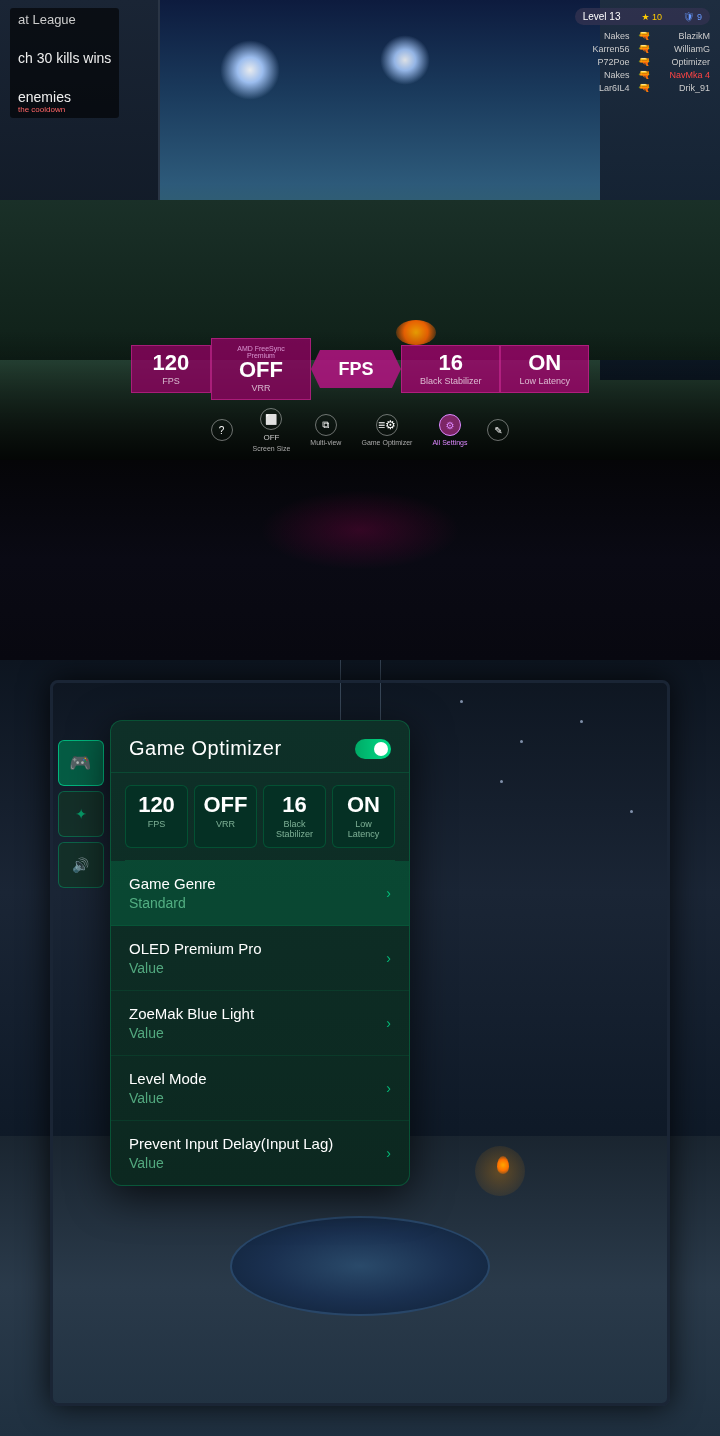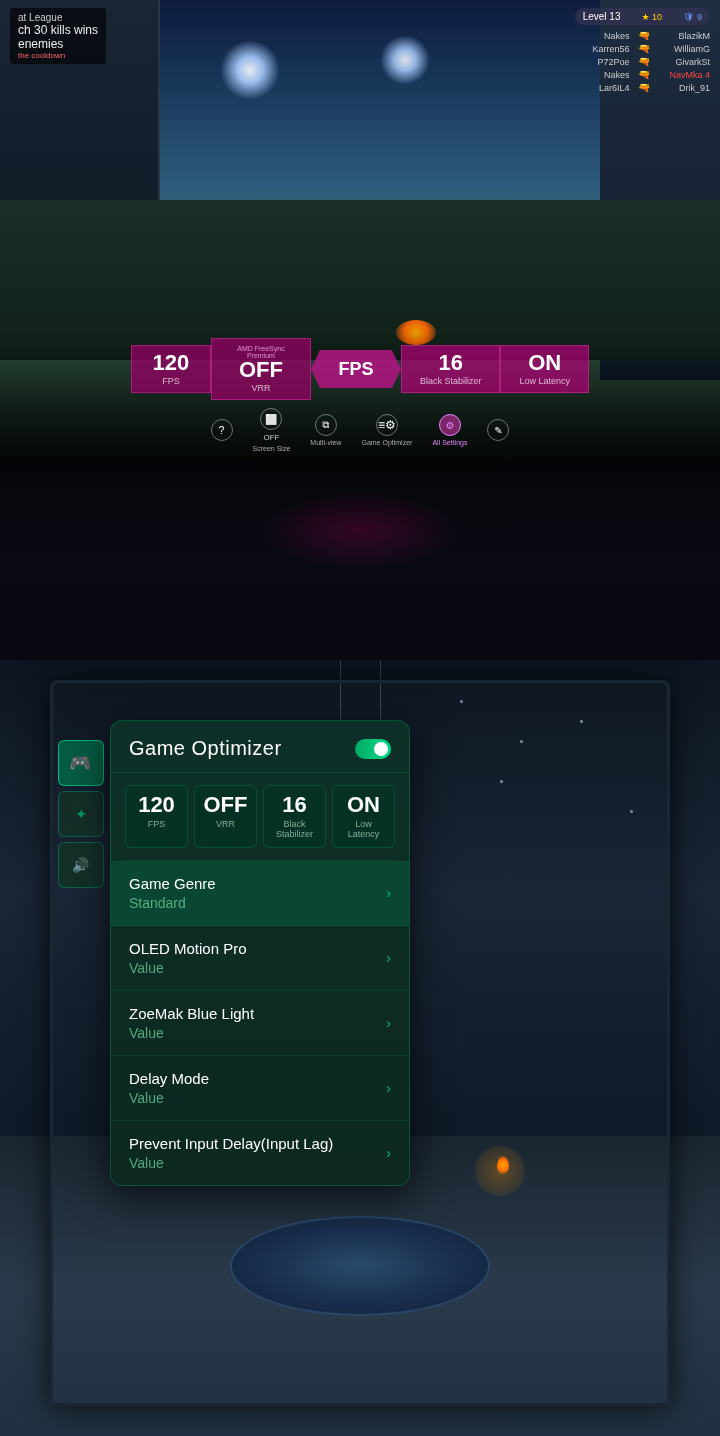--- a/index.html
+++ b/index.html
@@ -89,22 +89,22 @@
       padding: 0 10px;
     }
 
     .hud-left-info {
       background: rgba(0,0,0,0.6);
       color: #fff;
       font-size: 10px;
       padding: 4px 8px;
       border-radius: 3px;
     }
-    .hud-left-info .game-name { color: #ccc; font-size: 10px; }
-    .hud-left-info .kill-info { color: #eee; font-size: 12px; }
+    .hud-left-info .game-name { color: #ccc; font-size: 13px; }
+    .hud-left-info .kill-info { color: #eee; font-size: 14px; margin-top: 23px; }
     .hud-left-info .cooldown { color: #ff6666; font-size: 8px; }
 
     .hud-right-info {
       display: flex;
       flex-direction: column;
       align-items: flex-end;
     }
     .level-badge {
       background: rgba(50,50,80,0.8);
       color: #fff;
@@ -525,21 +525,21 @@
             <span class="player-name">BlazikM</span>
           </div>
           <div class="player-row">
             <span class="player-name">Karren56</span>
             <span style="color:#cc6666;font-size:10px;">🔫</span>
             <span class="player-name">WilliamG</span>
           </div>
           <div class="player-row">
             <span class="player-name">P72Poe</span>
             <span style="color:#cc6666;font-size:10px;">🔫</span>
-            <span class="player-name">GivarkSt</span>
+            <span class="player-name">Optimizer</span>
           </div>
           <div class="player-row">
             <span class="player-name">Nakes</span>
             <span style="color:#cc6666;font-size:10px;">🔫</span>
             <span class="player-name" style="color:#ff4444;">NavMka 4</span>
           </div>
           <div class="player-row">
             <span class="player-name">Lar6IL4</span>
             <span style="color:#cc6666;font-size:10px;">🔫</span>
             <span class="player-name">Drik_91</span>
@@ -680,37 +680,37 @@
     <div class="menu-item highlighted">
       <div class="menu-item-left">
         <div class="menu-item-title">Game Genre</div>
         <div class="menu-item-value">Standard</div>
       </div>
       <span class="chevron-right">›</span>
     </div>
 
     <div class="menu-item">
       <div class="menu-item-left">
-        <div class="menu-item-title">OLED Motion Pro</div>
+        <div class="menu-item-title">OLED Premium Pro</div>
         <div class="menu-item-value">Value</div>
       </div>
       <span class="chevron-right">›</span>
     </div>
 
     <div class="menu-item">
       <div class="menu-item-left">
         <div class="menu-item-title">ZoeMak Blue Light</div>
         <div class="menu-item-value">Value</div>
       </div>
       <span class="chevron-right">›</span>
     </div>
 
     <div class="menu-item">
       <div class="menu-item-left">
-        <div class="menu-item-title">Delay Mode</div>
+        <div class="menu-item-title">Level Mode</div>
         <div class="menu-item-value">Value</div>
       </div>
       <span class="chevron-right">›</span>
     </div>
 
     <div class="menu-item">
       <div class="menu-item-left">
         <div class="menu-item-title">Prevent Input Delay(Input Lag)</div>
         <div class="menu-item-value">Value</div>
       </div>

